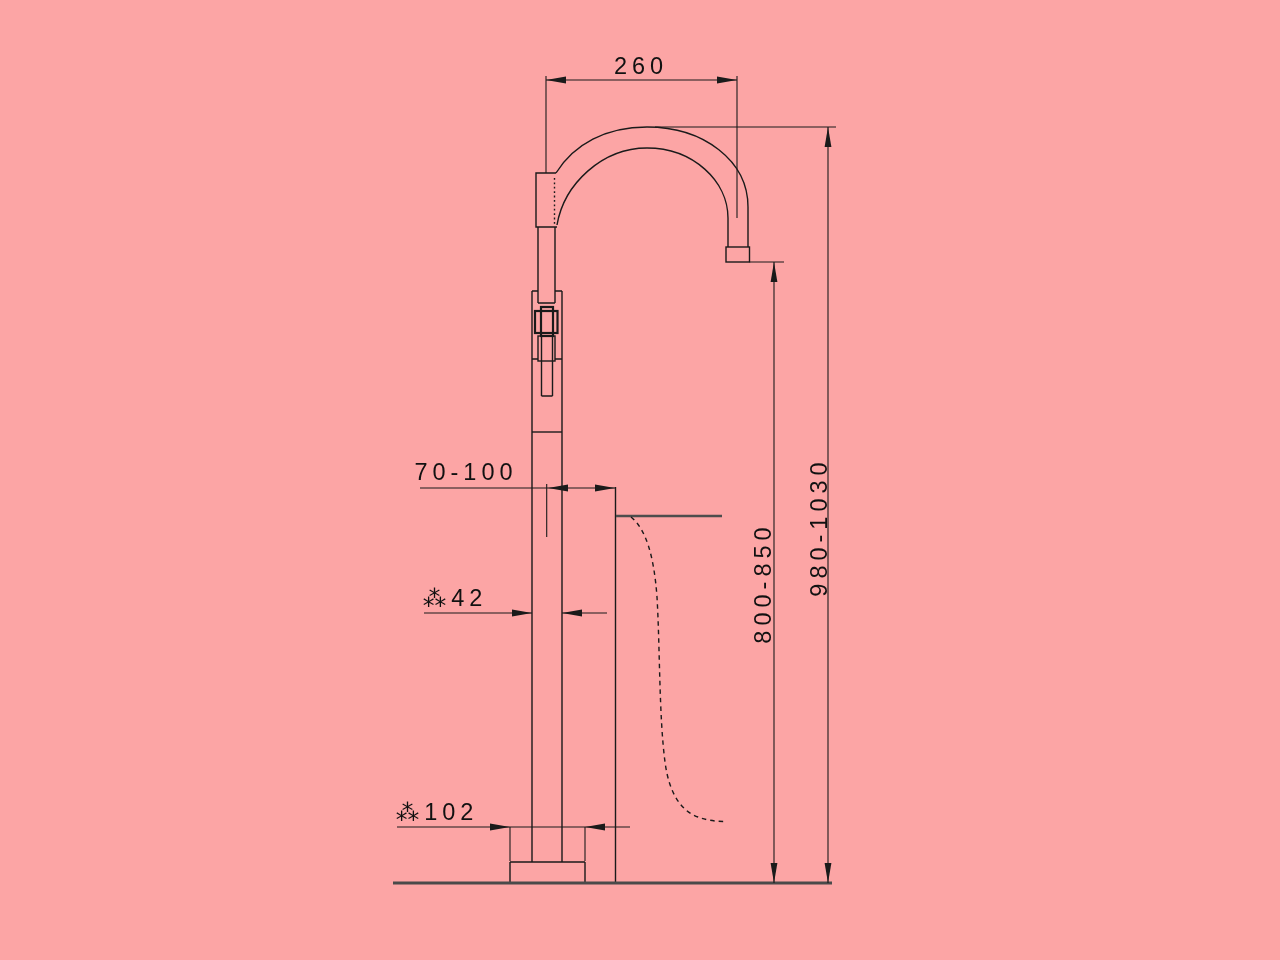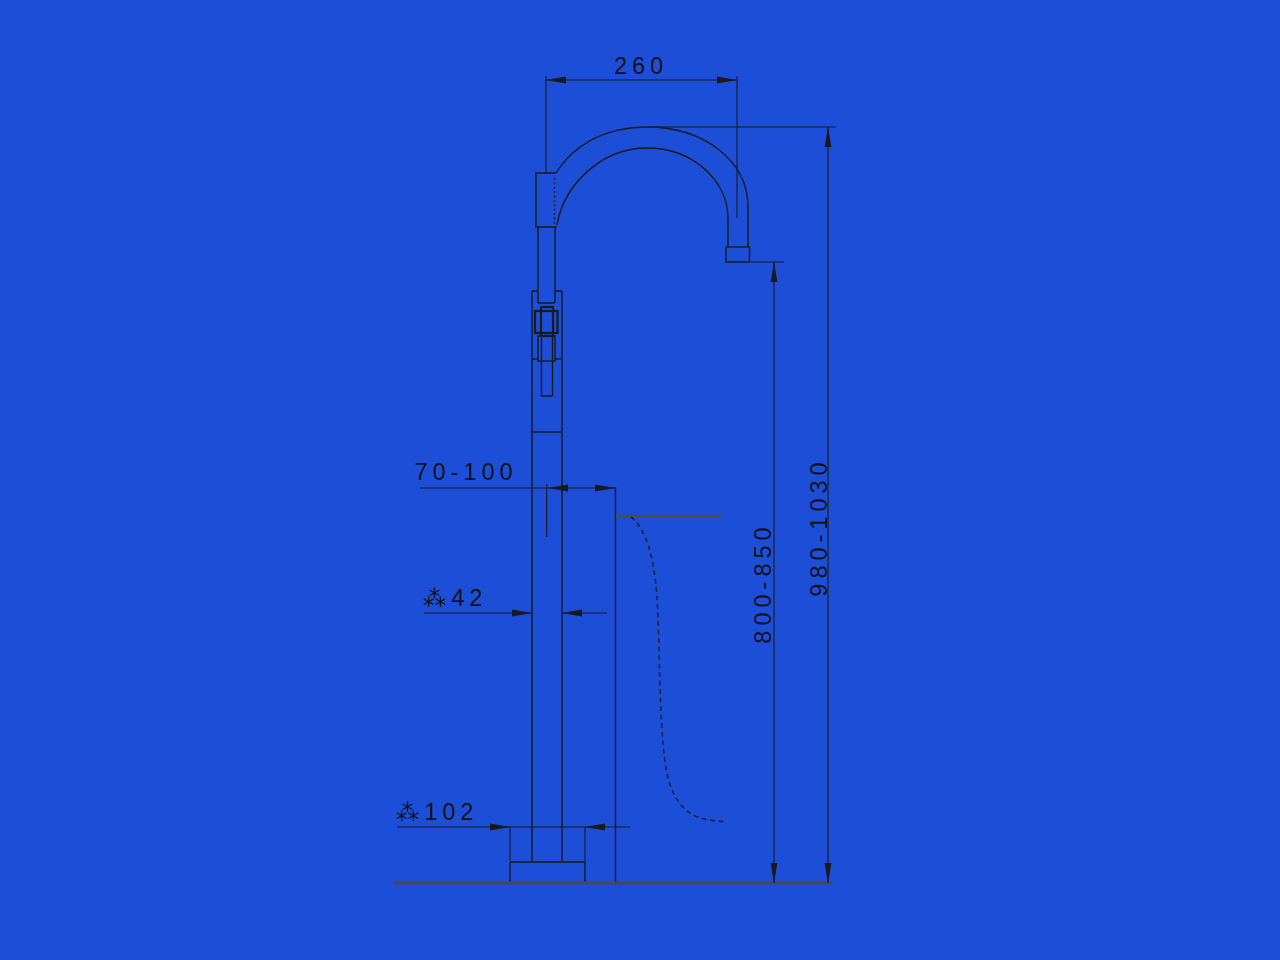--- a/index.html
+++ b/index.html
@@ -1,16 +1,16 @@
 <!DOCTYPE html>
 <html><head>
 <meta charset="utf-8">
 <style>
   html,body{margin:0;padding:0;background:#ffffff;}
-  .stage{position:relative;width:1280px;height:960px;background:#1d4ed8;overflow:hidden;}
+  .stage{position:relative;width:1280px;height:960px;background:#fca5a5;overflow:hidden;}
   svg{display:block;}
   .ln{stroke:#1a1a1a;stroke-width:1.4;fill:none;stroke-linecap:butt;stroke-linejoin:miter;}
   .thick{stroke-width:2.2;}
   .dim{stroke:#1a1a1a;stroke-width:1.1;fill:none;}
   .heavy{stroke:#4a4a4a;stroke-width:3;fill:none;}
   .rim{stroke:#4d4d4d;stroke-width:2.6;fill:none;}
   .arrow{fill:#1a1a1a;stroke:none;}
   .dimtext{
     font-family:"Liberation Sans","DejaVu Sans",sans-serif;
     font-size:23.5px;

